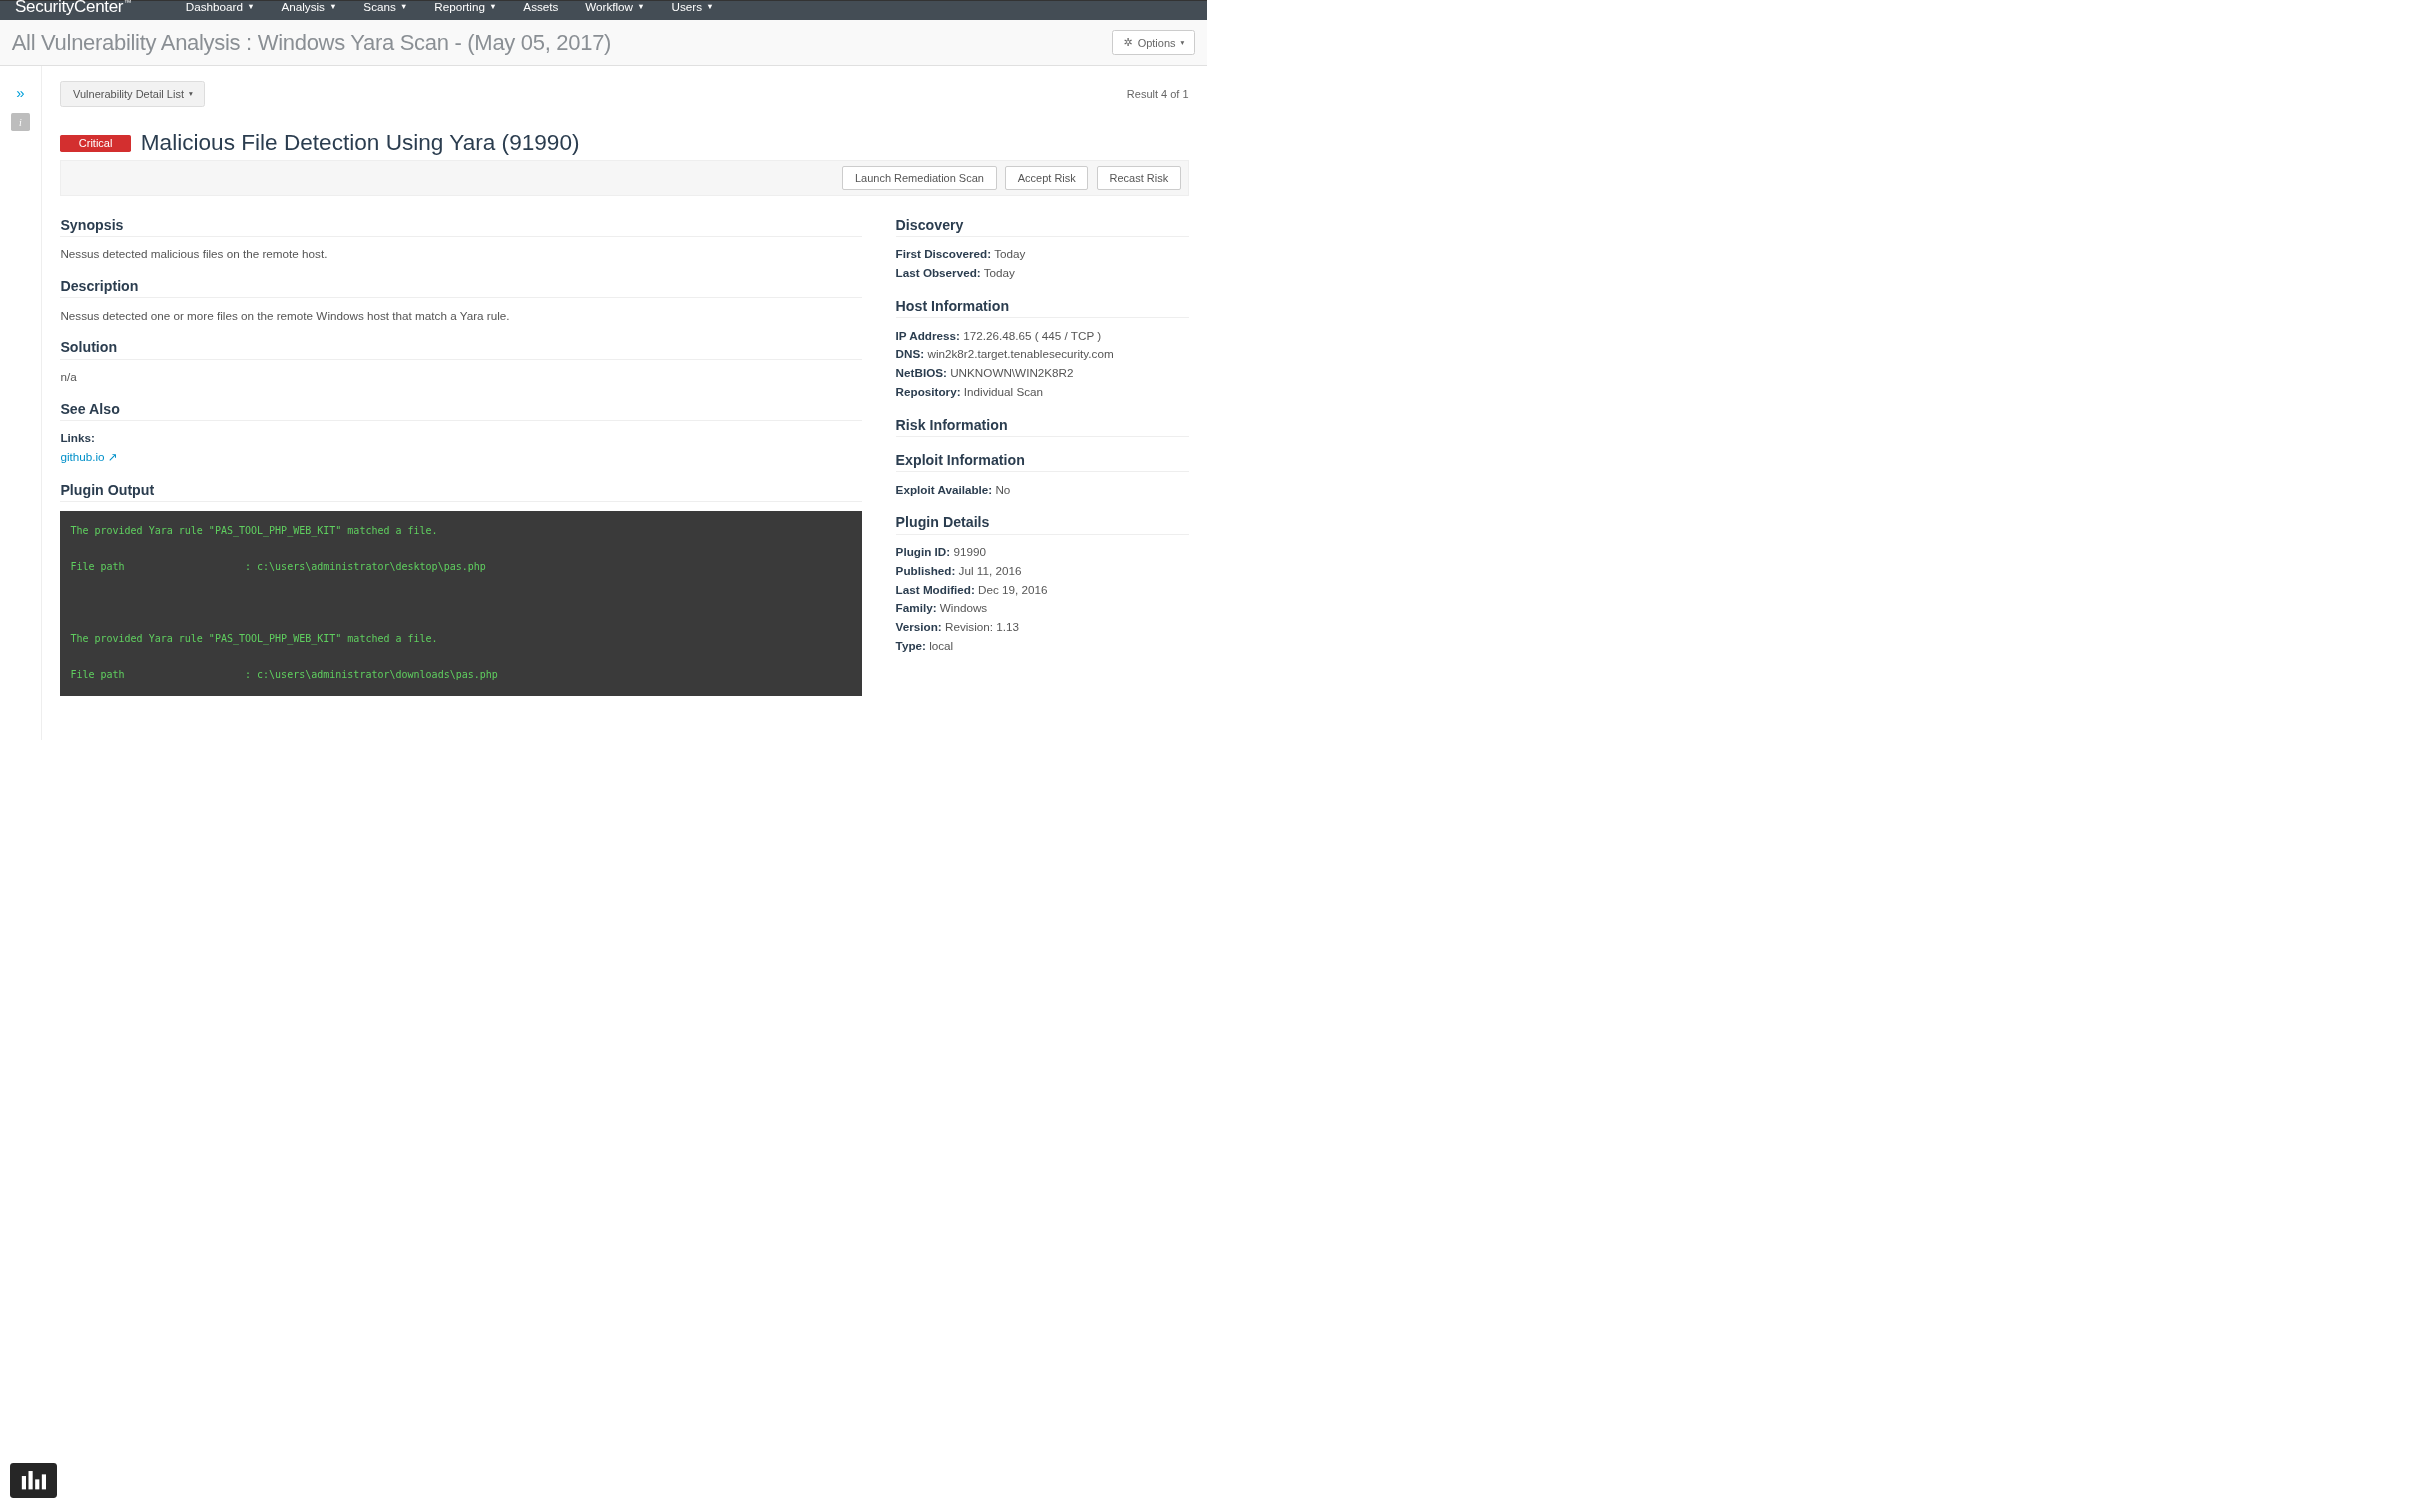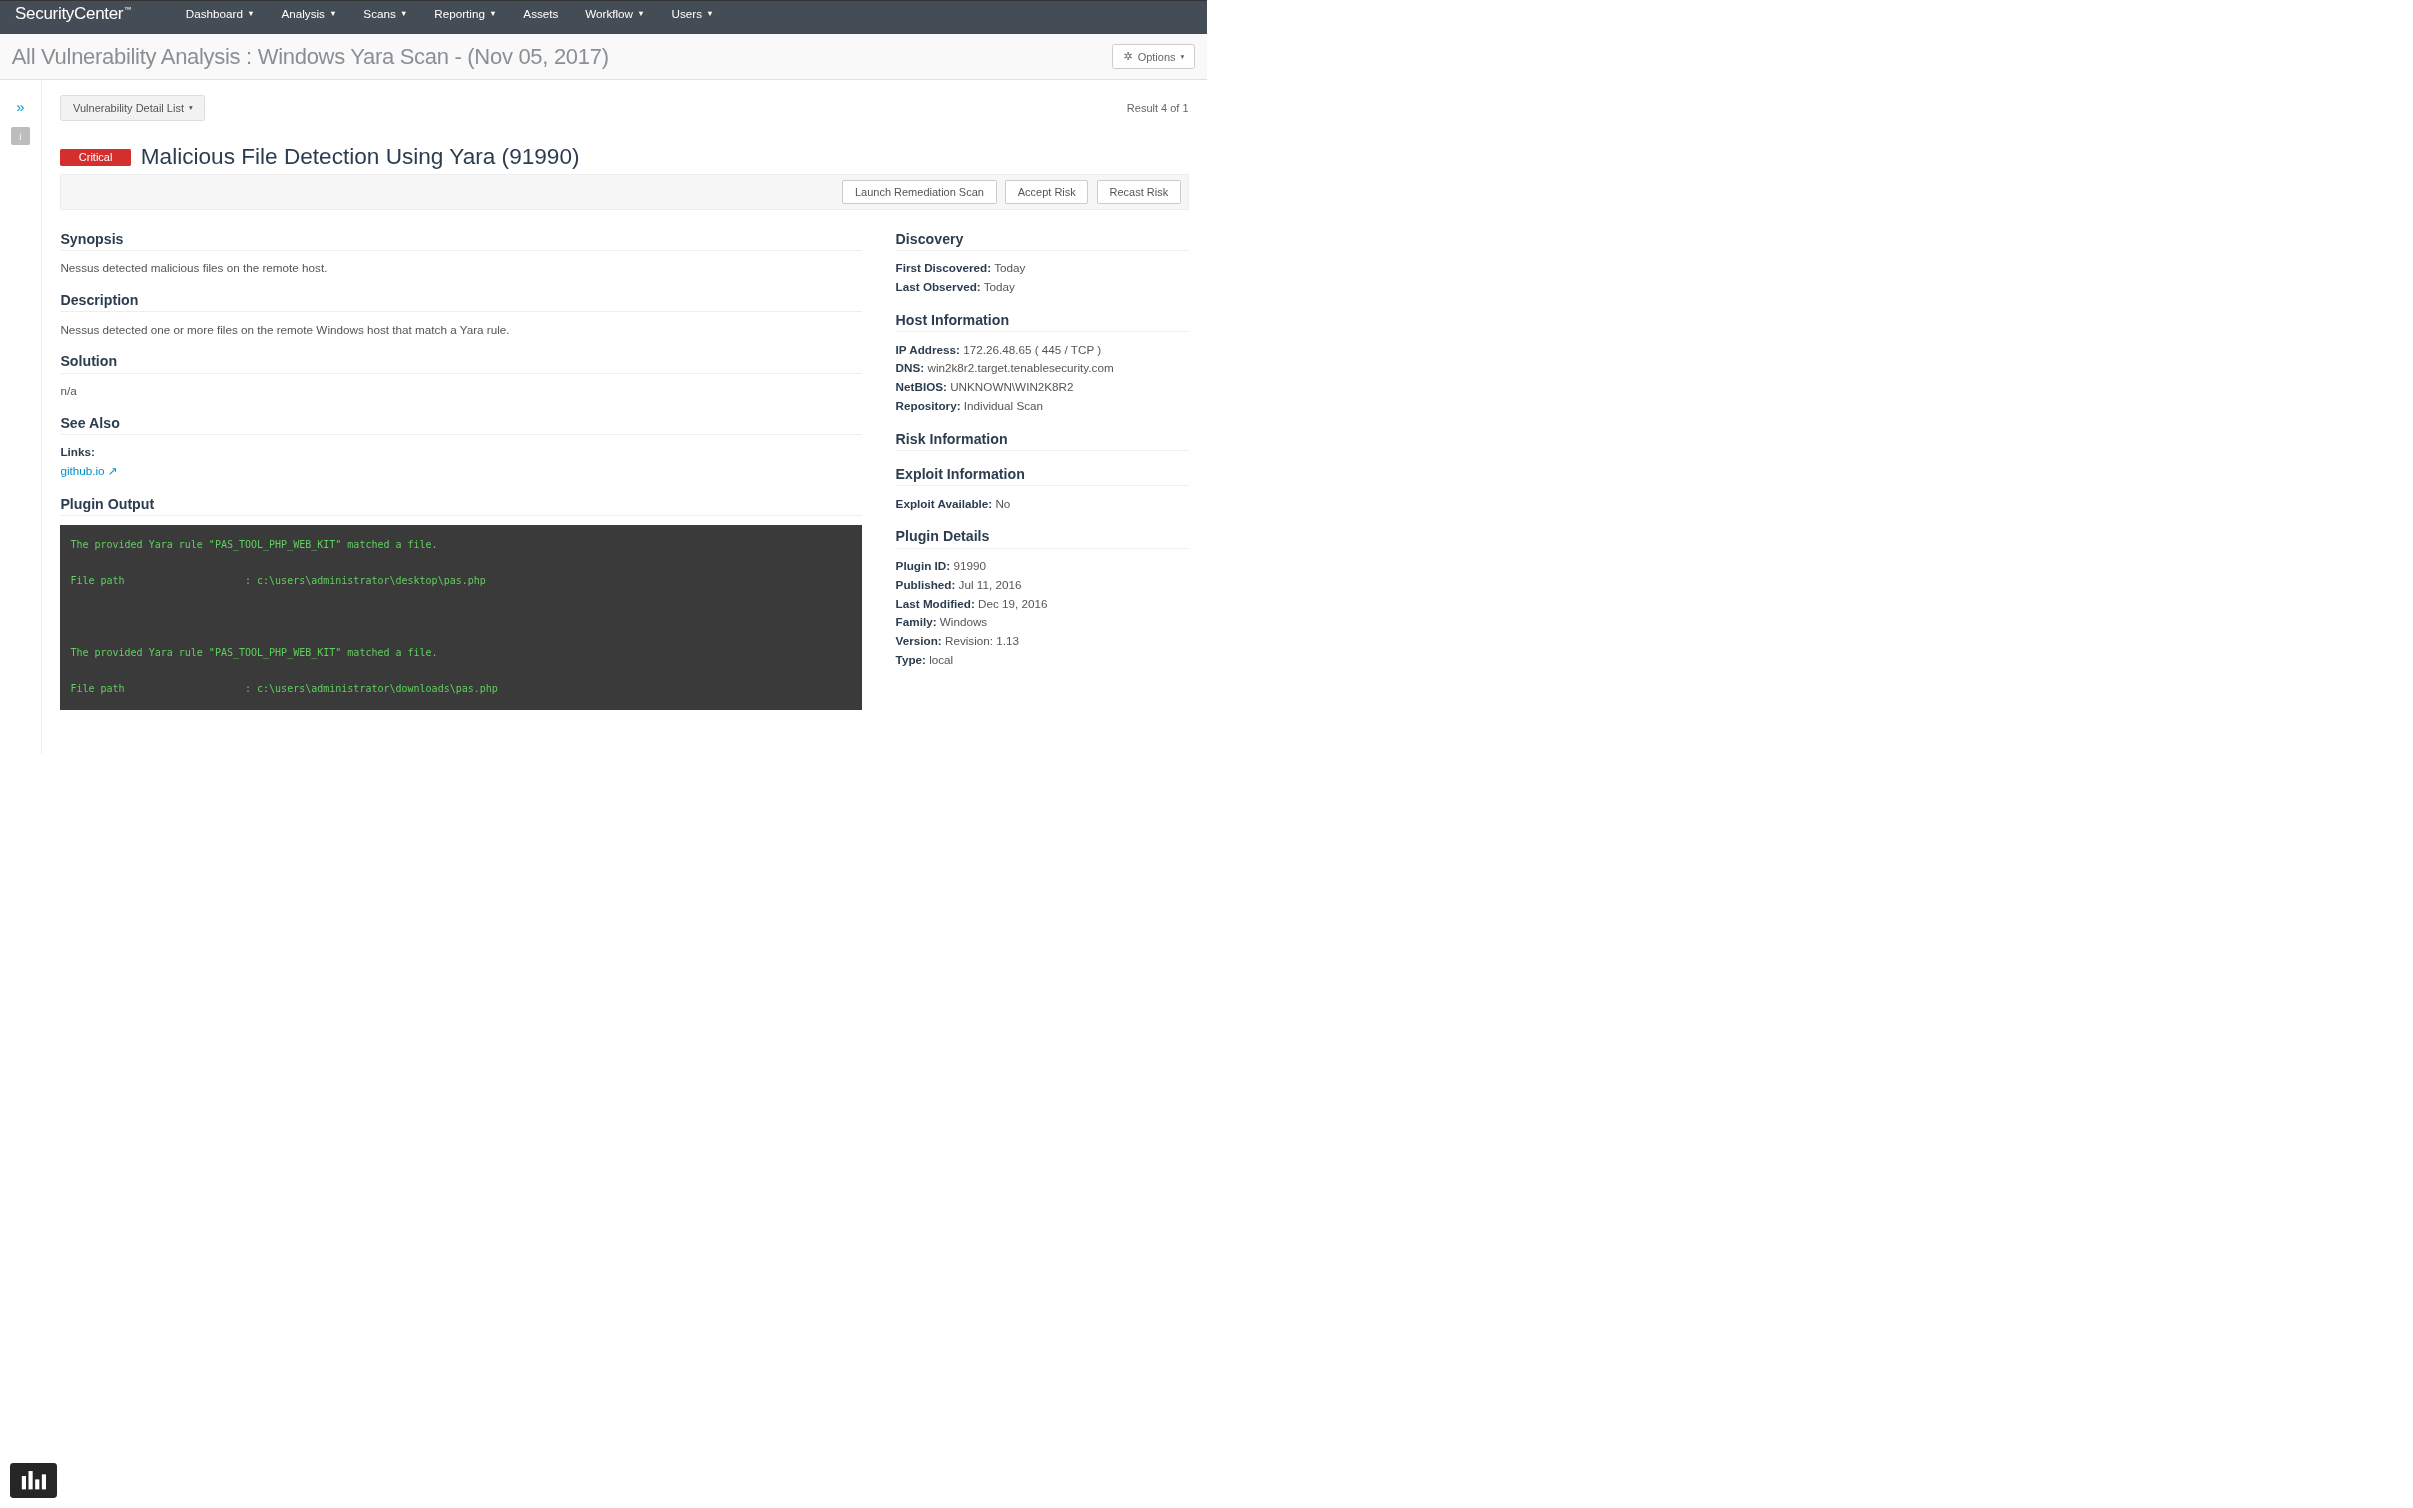--- a/index.html
+++ b/index.html
@@ -8,21 +8,21 @@
     background: #fff;
     color: #333;
     font-size: 11.7px;
     width: 1207px;
     height: 754px;
     overflow: hidden;
   }
   
   .topnav {
     background: #444d55;
-    height: 34px;
+    height: 20px;
     border-top: 0.8px solid #333;
     display: flex;
     align-items: center;
     padding: 0 10px 8px 15px;
     color: #fff;
   }
   .brand {
     font-size: 17px;
     font-weight: 400;
     letter-spacing: -0.3px;
@@ -206,21 +206,21 @@
       <span>Workflow</span>
       <span class="caret">▼</span>
     </div>
   <div class="navitem">
       <span>Users</span>
       <span class="caret">▼</span>
     </div>
 </div>
 
 <div class="titlebar">
-  <div class="page-title">All Vulnerability Analysis : Windows Yara Scan - (Nov 05, 2017)</div>
+  <div class="page-title">All Vulnerability Analysis : Windows Yara Scan - (May 05, 2017)</div>
   <button class="options-btn">
     <span>✲</span>
     <span>Options</span>
     <span class="caret">▾</span>
   </button>
 </div>
 
 <div class="main">
   <div class="leftrail">
     <div class="expand-icon">»</div>

